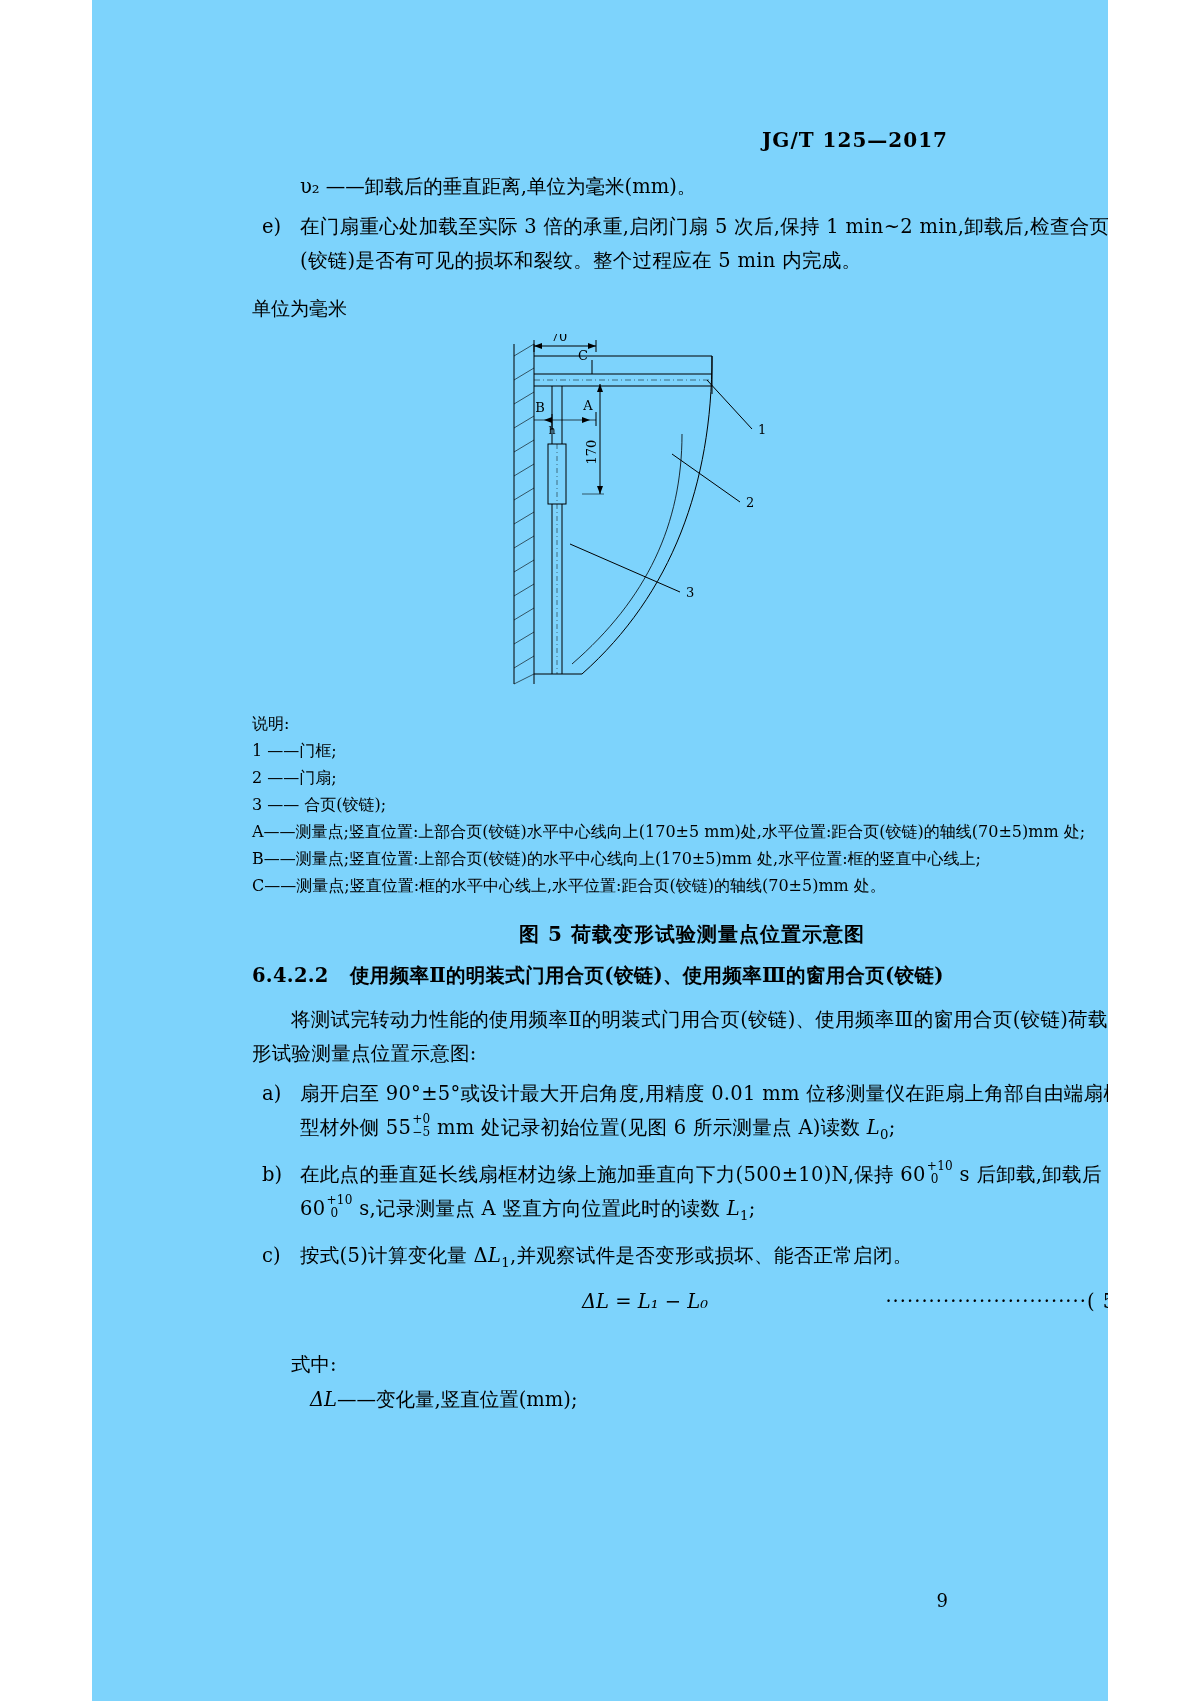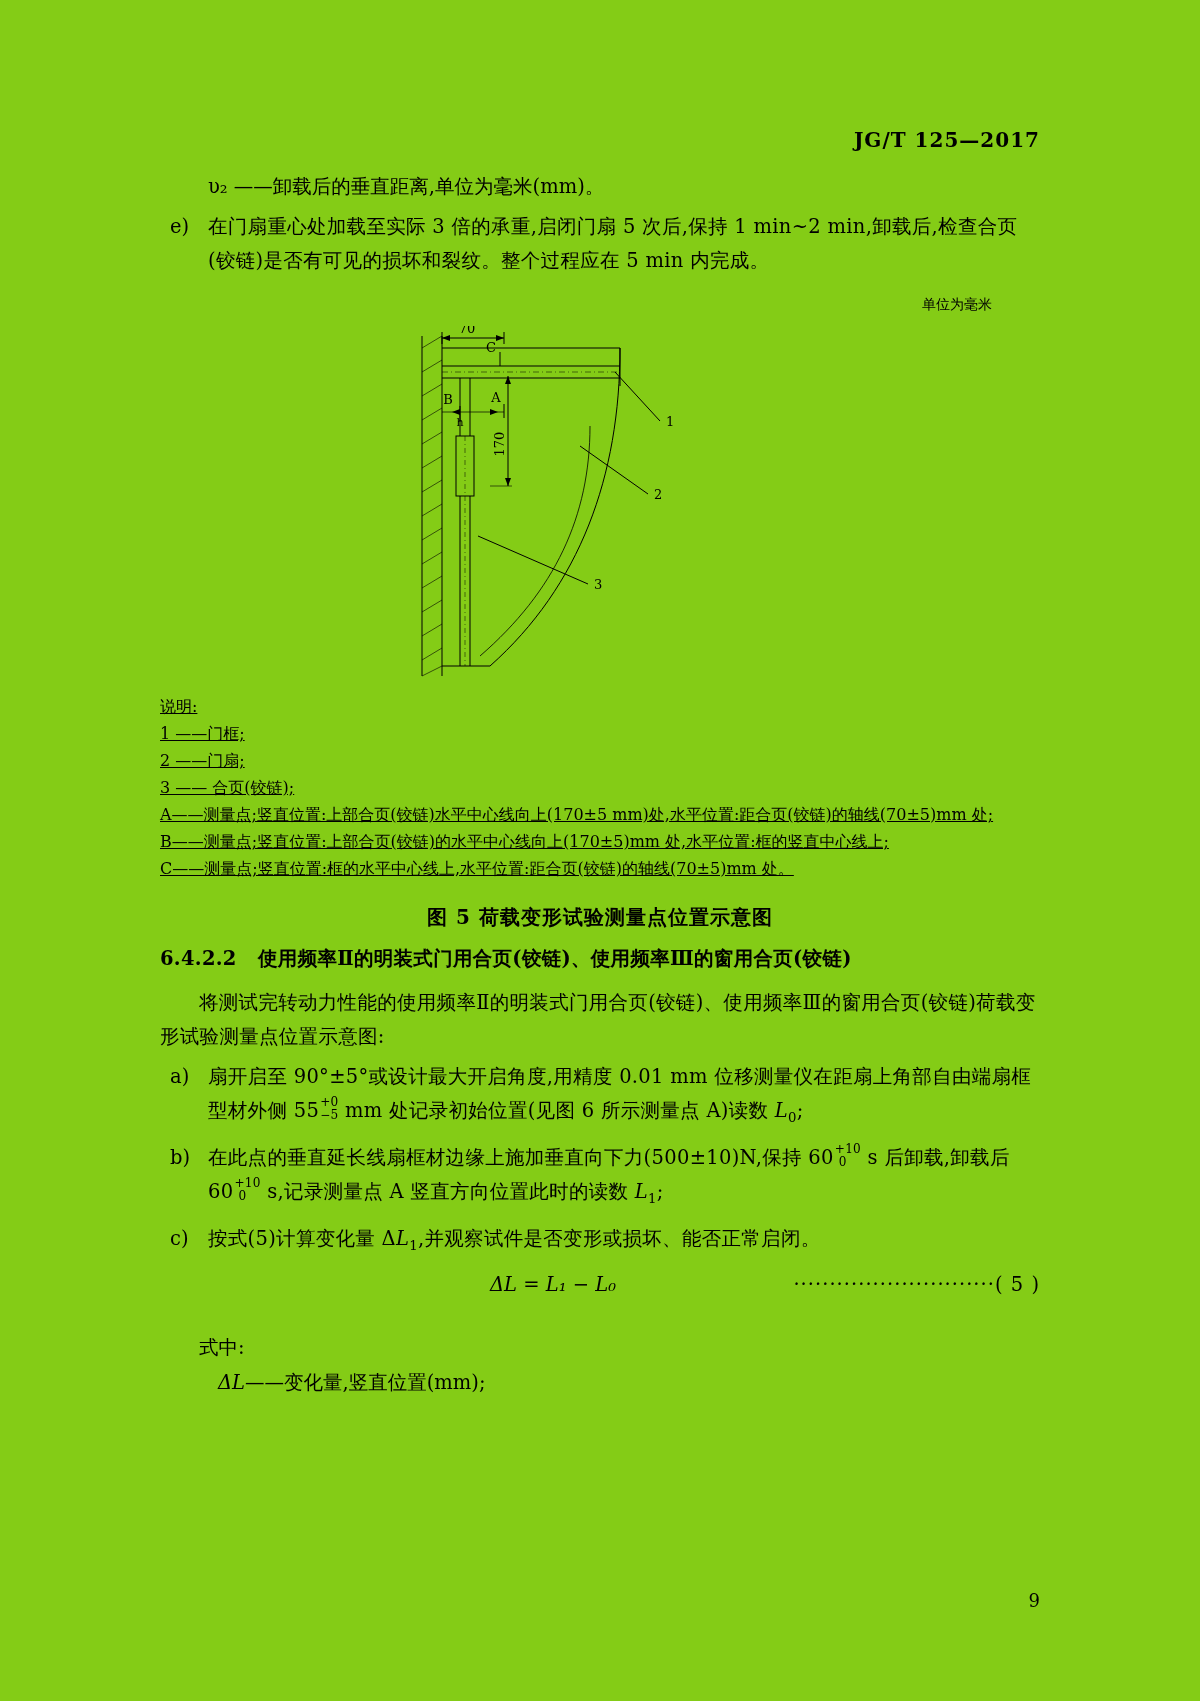--- a/index.html
+++ b/index.html
@@ -2,24 +2,24 @@
 <html><head>
 <meta charset="utf-8">
 <style>
   html, body {
     margin: 0;
     padding: 0;
     background: #ffffff;
   }
   .page {
     position: relative;
-    width: 1200px;
+    width: 1016px;
     height: 1701px;
     margin: 0 auto;
-    background: #84cc16;
+    background: #7dd3fc;
     font-family: "DejaVu Serif", "Liberation Serif", serif;
     color: #000000;
     overflow: hidden;
   }
   .header {
     position: absolute;
     top: 128px;
     right: 160px;
     font-family: "DejaVu Serif", "Liberation Serif", serif;
     font-size: 20px;
@@ -51,38 +51,37 @@
     font-size: 19.5px;
     line-height: 34px;
     letter-spacing: 0.3px;
   }
   .indent-def {
     padding-left: 48px;
     font-size: 19.5px;
     line-height: 34px;
   }
   .unit-note {
-    text-align: right;
-    font-size: 14px;
+    text-align: left;
+    font-size: 19px;
     margin-top: 18px;
     padding-right: 48px;
   }
   
   .figure-wrap {
     position: relative;
     width: 880px;
     height: 360px;
     margin-top: 12px;
     text-align: right;
   }
   .legend {
-    margin-top: 7px;
+    margin-top: 16px;
     font-size: 16px;
     line-height: 27px;
-    text-decoration: underline;
   }
   .legend .lg-line { white-space: nowrap; }
   .fig-caption {
     text-align: center;
     font-size: 20px;
     font-weight: 700;
     margin-top: 22px;
     letter-spacing: 1px;
   }
   .section-head {

